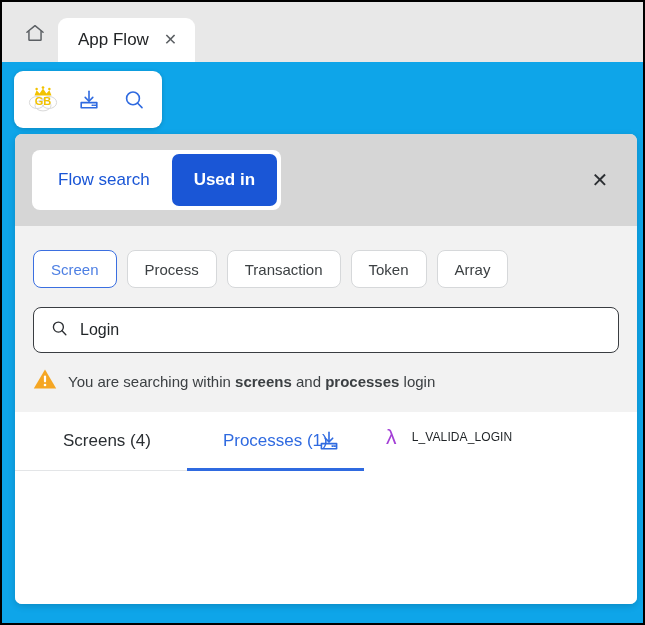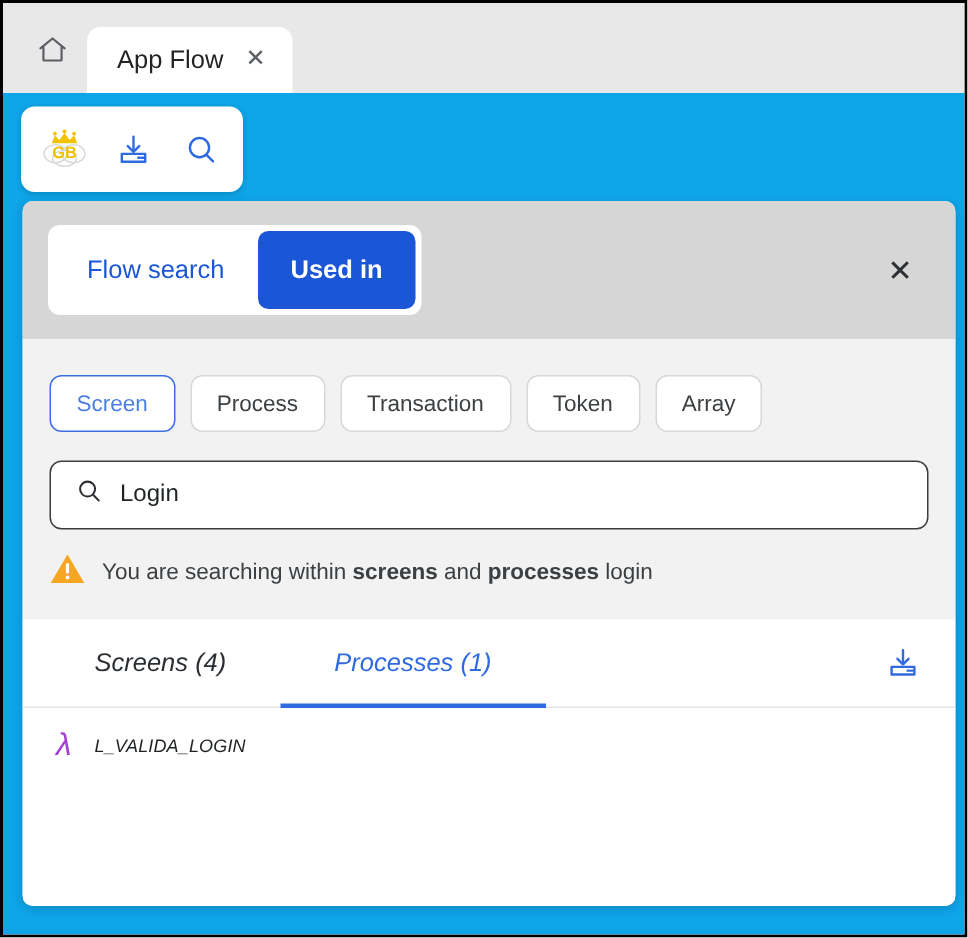--- a/index.html
+++ b/index.html
@@ -221,23 +221,22 @@
     font-size: 15px;
     color: #3c4043;
   }
   .notice-text b { font-weight: bold; }
 
   
   .results {
     flex: 1 1 auto;
     background: #ffffff;
     display: flex;
-    flex-direction: column;
+    flex-direction: row;
     overflow: hidden;
-    font-style: italic;
   }
   .tabs-row {
     position: relative;
     height: 59px;
     flex: 0 0 auto;
     display: flex;
     align-items: center;
     border-bottom: 1px solid #e3e5e7;
     padding-left: 12px;
     box-sizing: border-box;

